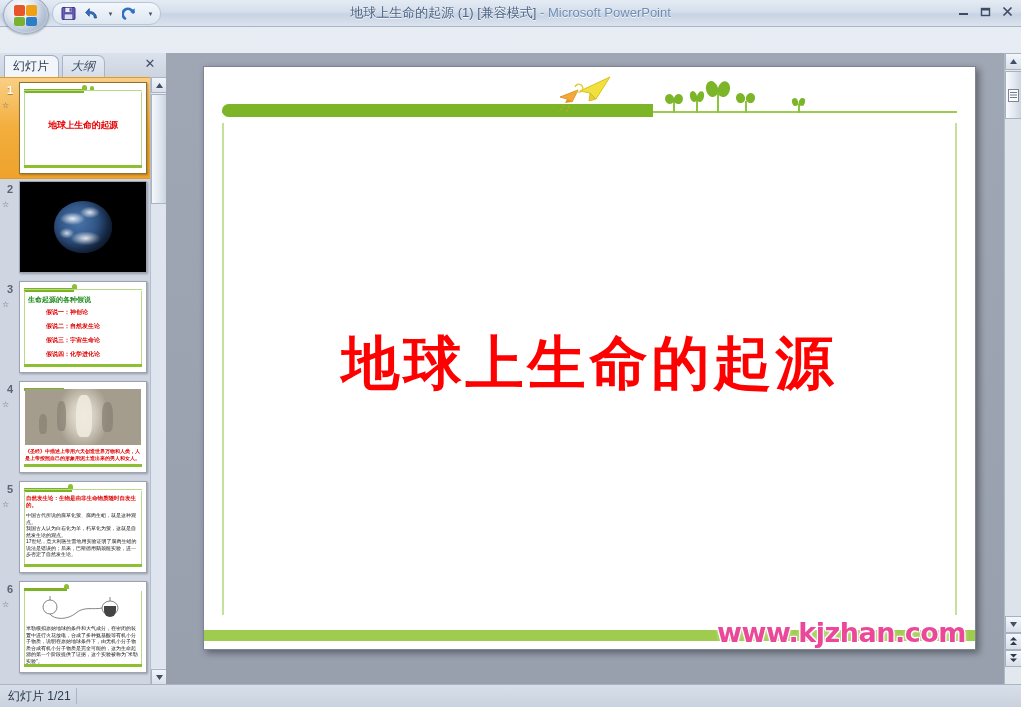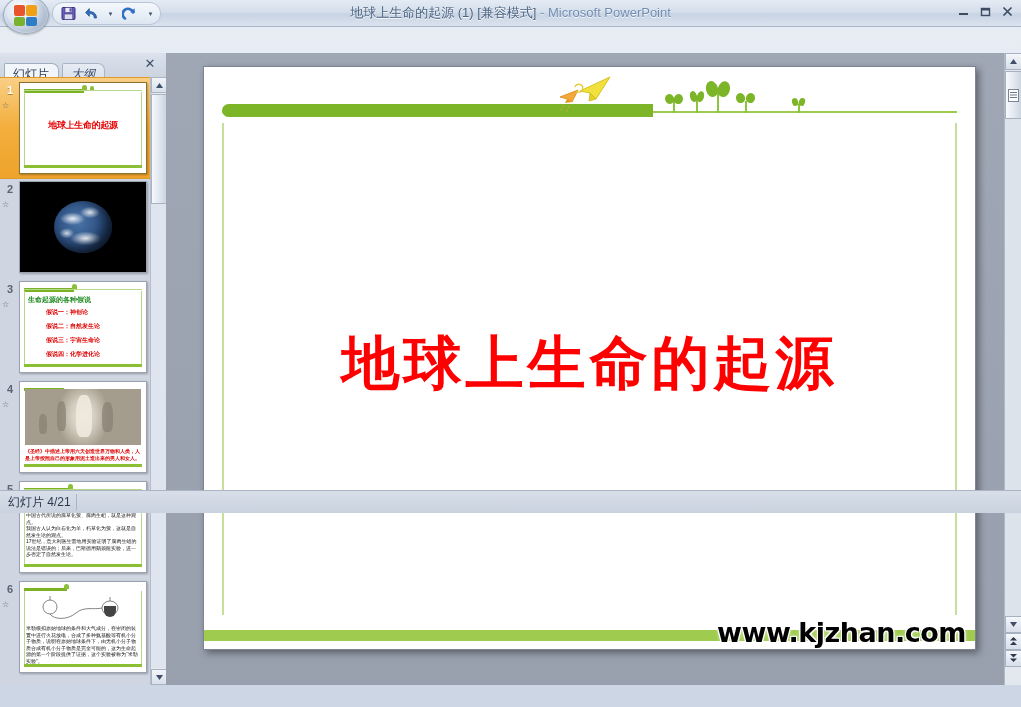--- a/index.html
+++ b/index.html
@@ -4,21 +4,21 @@
 <style>
   html, body {
     margin: 0; padding: 0;
     width: 1021px; height: 707px;
     overflow: hidden;
     font-family: "Liberation Sans", sans-serif;
     background: #cdd6e4;
   }
   #app {
     position: relative;
-    width: 1021px; height: 513px;
+    width: 1021px; height: 707px;
     background: linear-gradient(180deg,#e9eef5 0%, #dfe6ef 40%, #d2dbe7 100%);
   }
 
   
   .titlebar {
     position: absolute; left:0; top:0; width:1021px; height:26px;
     background: linear-gradient(180deg,#e4ebf4 0%, #d5deeb 45%, #c8d3e3 55%, #dbe3ee 100%);
     border-bottom: 1px solid #a8b6ca;
   }
   .orb {
@@ -99,21 +99,21 @@
     position:absolute; left:0; top:53px; width:166px; height:632px;
     background:#cfd6e1;
   }
   .pane-tabs {
     position:absolute; left:0; top:0; width:166px; height:24px;
     background: linear-gradient(180deg,#dbe2ec,#ccd4e0);
     border-bottom:1px solid #a9b5c7;
   }
   .pane-tab {
     position:absolute; top:2px; height:21px; line-height:21px;
-    font-size:12px; color:#2b3e57; padding:0 9px 0 8px;margin-top:8px;
+    font-size:12px; color:#2b3e57; padding:0 9px 0 8px;
   }
   .pane-tab.active {
     left:4px;
     background:#f2f5f9;
     border:1px solid #9fadc1; border-bottom:none;
     border-radius:2px 7px 0 0;
   }
   .pane-tab.inactive {
     left:62px;
     background: linear-gradient(180deg,#e7ecf4,#d6dde8);
@@ -299,21 +299,21 @@
     background: linear-gradient(180deg,#d9ee9a 0%, #8cc63f 42%, #4e8c18 100%);
     -webkit-background-clip:text; background-clip:text;
     -webkit-text-fill-color:transparent;
     text-shadow: 0 0 3px rgba(255,255,255,.9);
     filter: drop-shadow(0 0 2px #ffffff) drop-shadow(1px 1px 0 #ffffff);
     font-family:"DejaVu Sans","Liberation Sans",sans-serif;
   }
   .wm-url {
     position:absolute; left:4px; top:52px;
     font-size:27px; font-weight:bold; letter-spacing:-.5px;
-    color:#000000;
+    color:#ec4899;
     font-family:"DejaVu Sans","Liberation Sans",sans-serif;
     text-shadow: 1px 1px 0 #fff, -1px -1px 0 #fff, 1px -1px 0 #fff, -1px 1px 0 #fff, 0 0 4px #fff;
   }
 
   
   .vscroll {
     position:absolute; left:1004px; top:53px; width:17px; height:632px;
     background:#e3e8ef; border-left:1px solid #b0b9c7;
   }
   .vs-btn {
@@ -640,17 +640,17 @@
     </div>
     <div class="vs-btn" style="bottom:18px;">
       <svg width="9" height="9" viewBox="0 0 9 9">
         <path d="M1 0 L8 0 L4.5 3.5 Z" fill="#2b3a4f"></path>
         <path d="M1 4.5 L8 4.5 L4.5 8 Z" fill="#2b3a4f"></path>
       </svg>
     </div>
   </div>
 
   <div class="status">
-    <div class="status-text">幻灯片 4/21</div>
+    <div class="status-text">幻灯片 1/21</div>
     <div class="status-sep"></div>
   </div>
 
 </div>
 
 </body></html>

